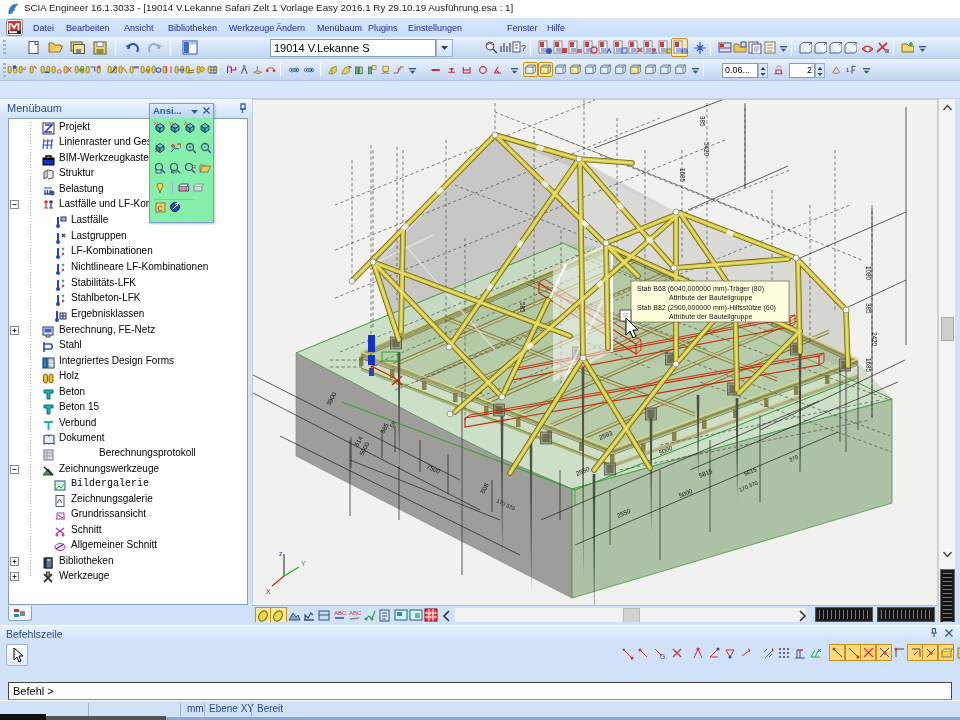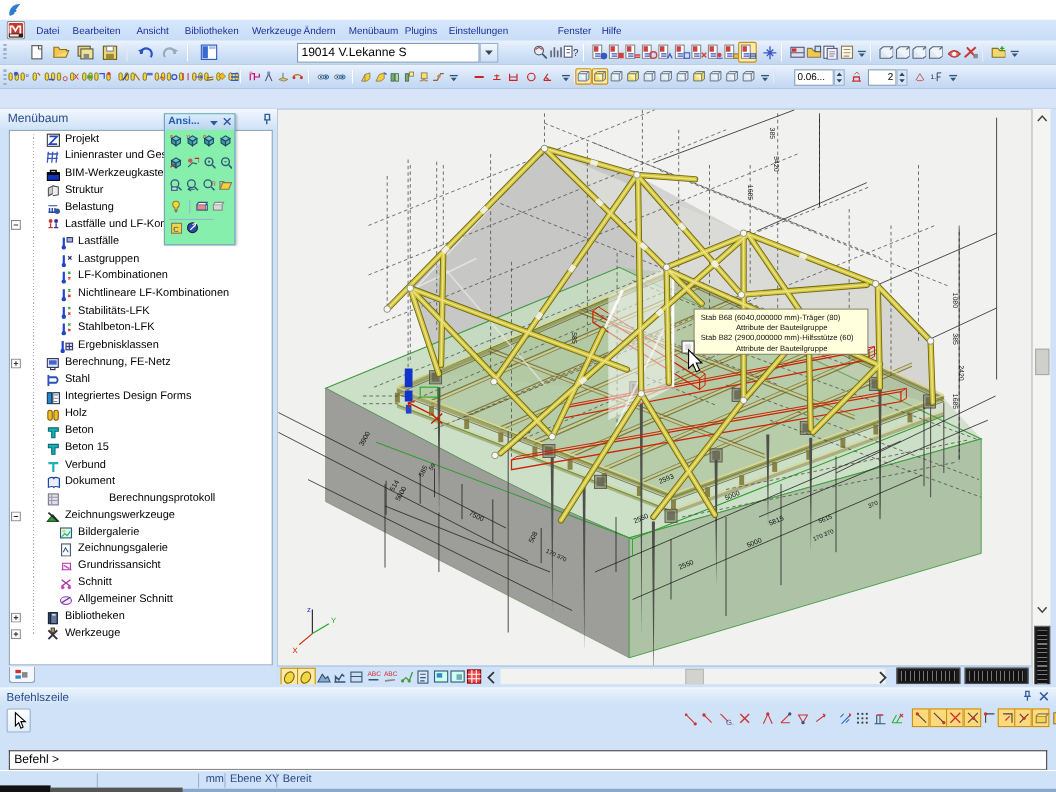--- a/index.html
+++ b/index.html
@@ -5,20 +5,21 @@
 .abs{position:absolute;}
 .tb{position:absolute;left:0;width:960px;background:linear-gradient(#eaf2fd,#d2e2f7 55%,#c2d7f2);border-bottom:1px solid #aec6e4;}
 .sep{position:absolute;width:1px;height:16px;background:#9ab2d2;border-right:1px solid #fff;}
 .grip{position:absolute;width:3px;height:16px;background:repeating-linear-gradient(180deg,#9ab2d2 0 2px,transparent 2px 4px);}
 .menu{position:absolute;top:0;font-size:9px;color:#1b2d9a;}
 </style></head><body>
 <div class="abs" style="left:0;top:0;width:960px;height:18px;background:#ffffff;">
 <svg class="abs" style="left:7px;top:3px" width="13" height="13" viewBox="0 0 13 13">
       <path d="M2 11 C1 6 4 1 11 1 C8 3 9 5 6 6 C9 6 8 8 5 8 C7 9 6 10 2 11 Z" fill="#2a7fd4" stroke="#1560a8" stroke-width="0.5"></path>
     </svg>
+<span class="abs" style="left:24px;top:2px;font-size:9.8px;color:#1a1a1a;">SCIA Engineer 16.1.3033 - [19014 V.Lekanne Safari Zelt 1 Vorlage Easy 2016.1 Ry 29.10.19 Ausführung.esa : 1]</span>
 </div>
 <div class="abs" style="left:0;top:18px;width:960px;height:19px;background:linear-gradient(#d6e7fc,#c8ddf7);">
 <svg class="abs" style="left:6px;top:1px" width="17" height="17" viewBox="0 0 17 17">
       <rect x="0.5" y="0.5" width="16" height="16" rx="2" fill="#fdfdfd" stroke="#888"></rect>
       <rect x="2" y="2" width="13" height="13" rx="1" fill="#c9372c"></rect>
       <path d="M3.5 13 V5 h2 l2.5 4 2.5-4 h2 v8" fill="none" stroke="#fff" stroke-width="1.6"></path>
       <rect x="2" y="11.5" width="13" height="3.5" fill="#222"></rect>
       <rect x="3" y="12.2" width="8" height="2" fill="#eee"></rect>
     </svg>
 <span class="menu" style="left:33px;top:5px;">Datei</span>
@@ -601,21 +602,21 @@
     <span class="abs" style="left:51px;top:345px;font-size:10px;color:#000;white-space:nowrap;">Zeichnungswerkzeuge</span>
     <svg class="abs" style="left:2px;top:347px" width="9" height="9" viewBox="0 0 9 9">
       <rect x="0.5" y="0.5" width="8" height="8" fill="#fff" stroke="#888"></rect>
       <path d="M2.5 4.5 h4" stroke="#333"></path>
     </svg>
     <div class="abs" style="left:46px;top:360px;width:13px;height:13px;"><svg width="13" height="13" viewBox="0 0 13 13">
         <rect x="1" y="2" width="10" height="9" fill="#cfe" stroke="#357"></rect>
         <circle cx="4" cy="5" r="1.3" fill="#fc3"></circle>
         <path d="M2 10 l3-3 2 2 3-4" fill="none" stroke="#3a7"></path>
       </svg></div>
-    <span class="abs" style="left:63px;top:360px;font-size:10px;color:#000;white-space:nowrap;">Bildergalerie</span>
+    <span class="abs" style="left:63px;top:360px;font-size:10px;color:#000;white-space:nowrap;font-family:Liberation Mono, monospace;">Bildergalerie</span>
     <div class="abs" style="left:46px;top:375px;width:13px;height:13px;"><svg width="13" height="13" viewBox="0 0 13 13">
         <rect x="2" y="1.5" width="8" height="11" fill="#fff" stroke="#456"></rect>
         <path d="M3.5 9 l2-4 2.5 4" fill="none" stroke="#359"></path>
       </svg></div>
     <span class="abs" style="left:63px;top:375px;font-size:10px;color:#000;white-space:nowrap;">Zeichnungsgalerie</span>
     <div class="abs" style="left:46px;top:390px;width:13px;height:13px;"><svg width="13" height="13" viewBox="0 0 13 13">
         <path d="M2 10 h9 M3 10 V4 h7 v6" fill="none" stroke="#a3a"></path>
         <path d="M4 6 l5 3" stroke="#c4c" stroke-width="1.3"></path>
       </svg></div>
     <span class="abs" style="left:63px;top:390px;font-size:10px;color:#000;white-space:nowrap;">Grundrissansicht</span>

